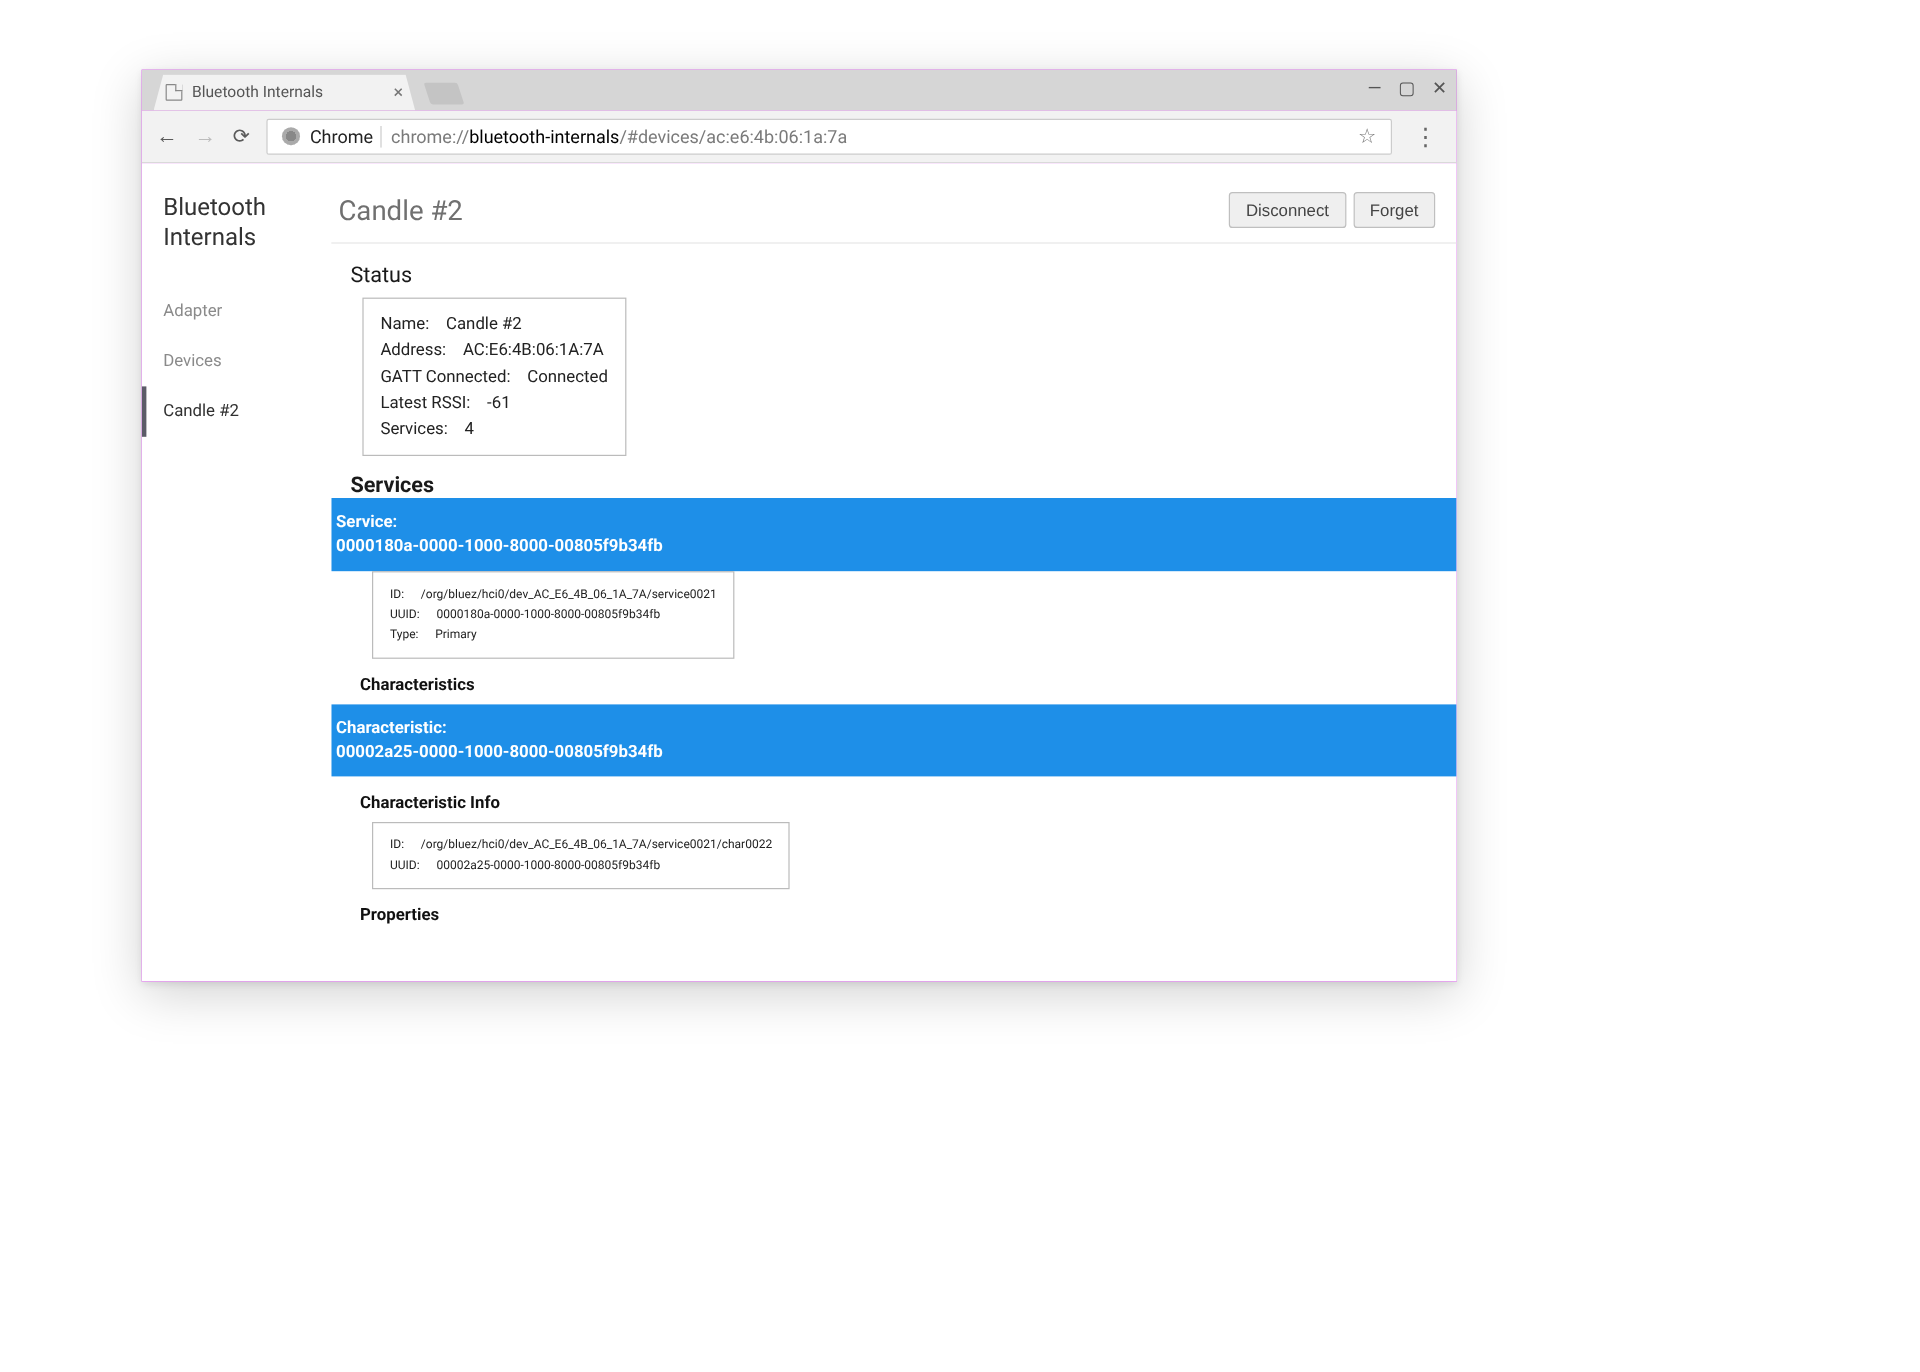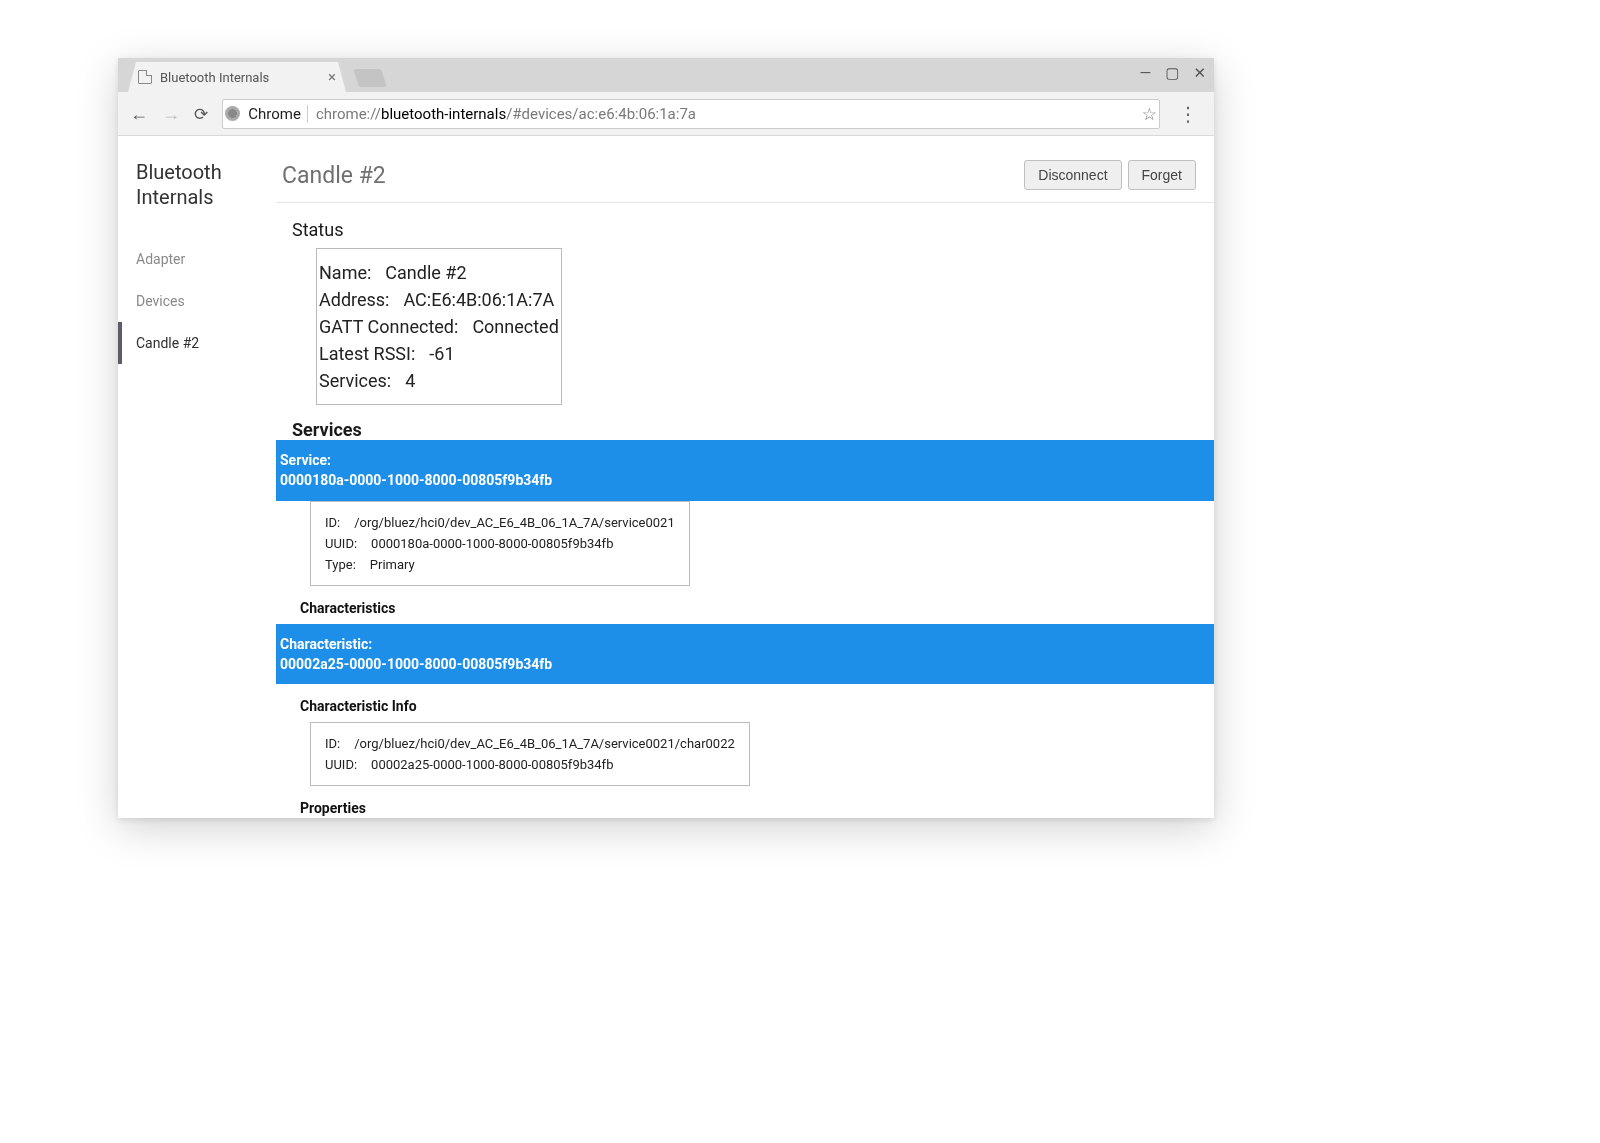--- a/index.html
+++ b/index.html
@@ -88,21 +88,21 @@
 .navbtn.disabled { color: #bcbcbc; }
 .reload { font-size: 17px; color: #5a5a5a; }
 .omnibox {
   flex: 1;
   height: 30px;
   background: #fff;
   border: 1px solid #ccc;
   border-radius: 2px;
   display: flex;
   align-items: center;
-  padding: 0 2px;
+  padding: 0 12px;
   font-size: 15px;
   color: #444;
 }
 .omnibox .siteicon {
   width: 15px; height: 15px;
   border-radius: 50%;
   background: radial-gradient(circle at 50% 50%, #888 0 40%, #aaa 41% 70%, #888 71% 100%);
   margin-right: 8px;
 }
 .omnibox .scheme { color: #222; margin-right: 6px; }
@@ -176,24 +176,24 @@
 }
 .scrollarea { flex:1; overflow:hidden; }
 .sectionlabel {
   font-size: 18px;
   color: #1a1a1a;
   padding: 16px 0 8px 16px;
   font-weight: 400;
 }
 .statusbox {
   border: 1px solid #bbb;
-  margin-left: 40px;
+  margin-left: 26px;
   display: inline-block;
-  padding: 10px 2px;
-  font-size: 18px;
+  padding: 10px 14px;
+  font-size: 14px;
   color: #222;
 }
 .statusbox .row { display:flex; gap:14px; padding:3px 0; }
 .statusbox .k { min-width: auto; }
 .serviceshdr {
   font-size: 18px;
   color: #1a1a1a;
   padding: 14px 0 0 16px;
   font-weight: bold;
 }
@@ -209,21 +209,21 @@
   font-size: 14px;
   font-weight: 700;
   color: #111;
   padding: 14px 0 8px 24px;
 }
 .infobox {
   border: 1px solid #bbb;
   margin-left: 34px;
   display: inline-block;
   padding: 10px 14px;
-  font-size: 13px;
+  font-size: 10px;
   color: #222;
 }
 .infobox .row { display:flex; gap:14px; padding:3px 0; }
 </style>
 </head>
 <body>
 
 <div class="window">
 
   <div class="tabstrip">

